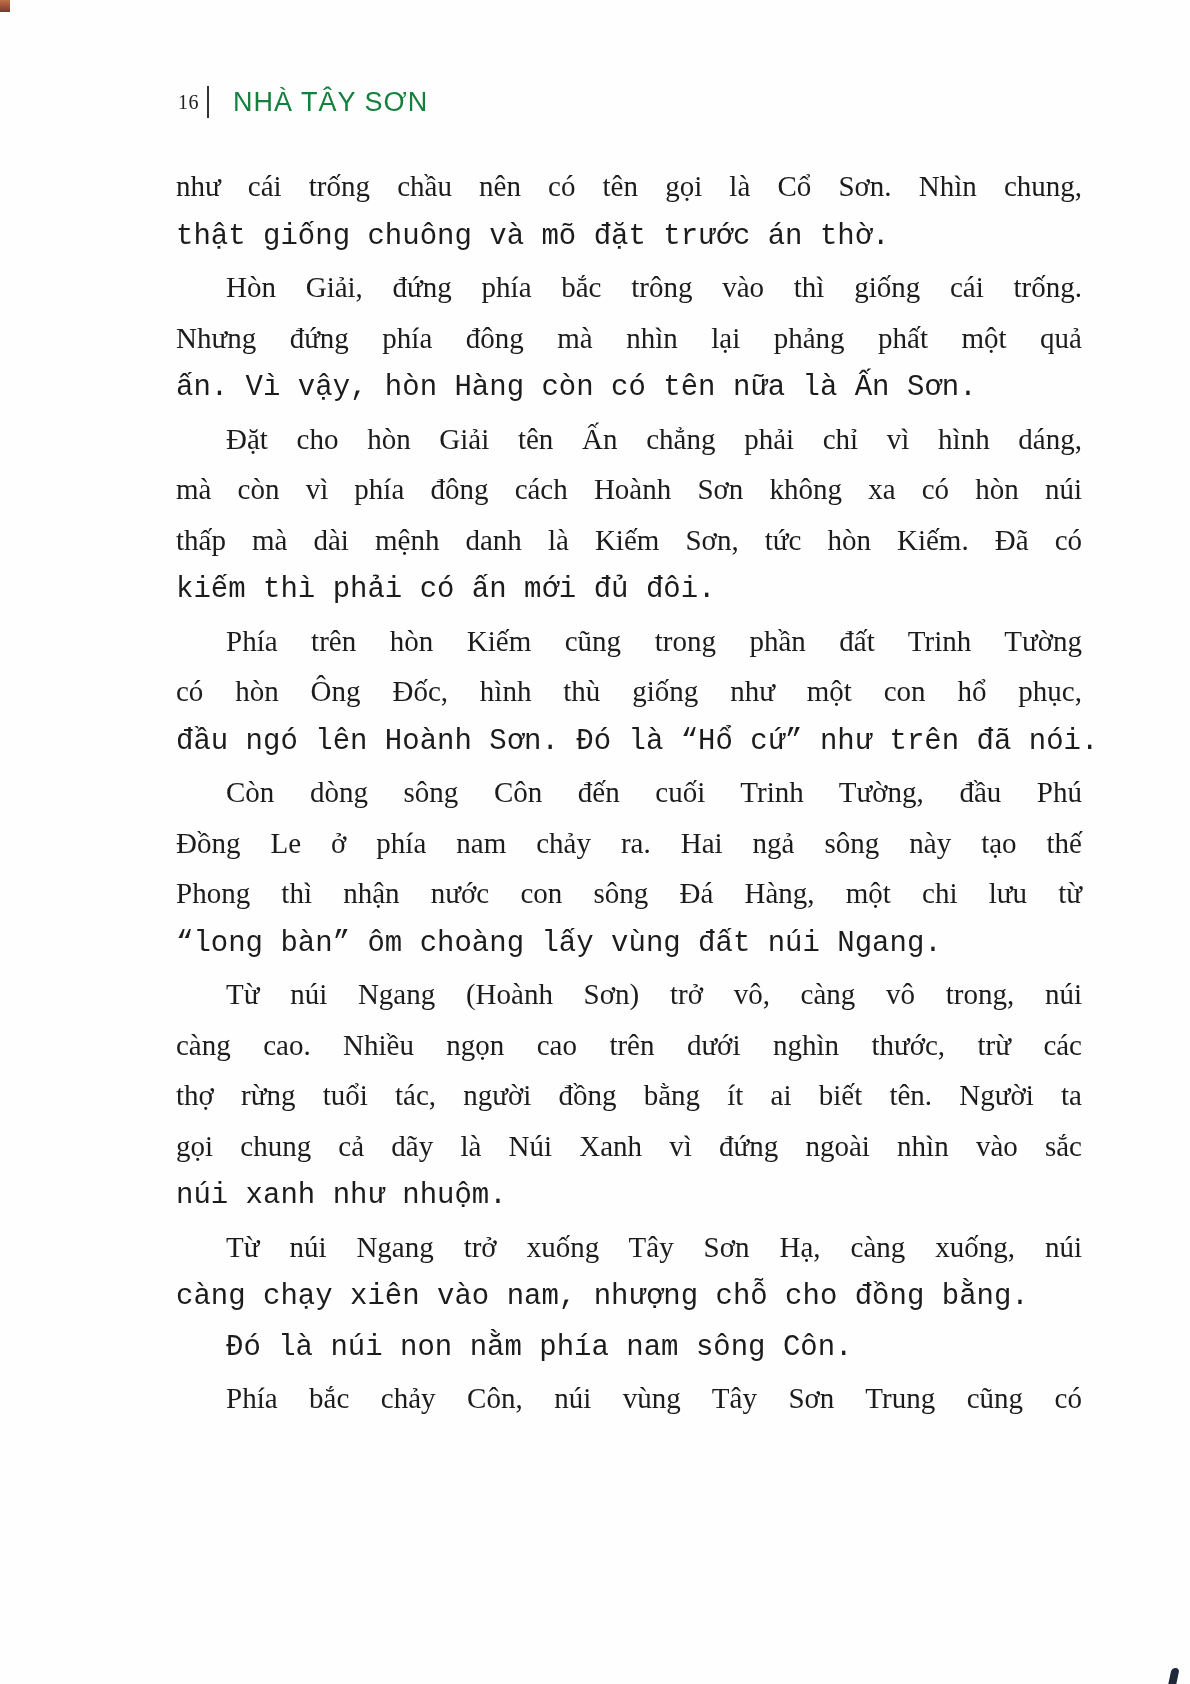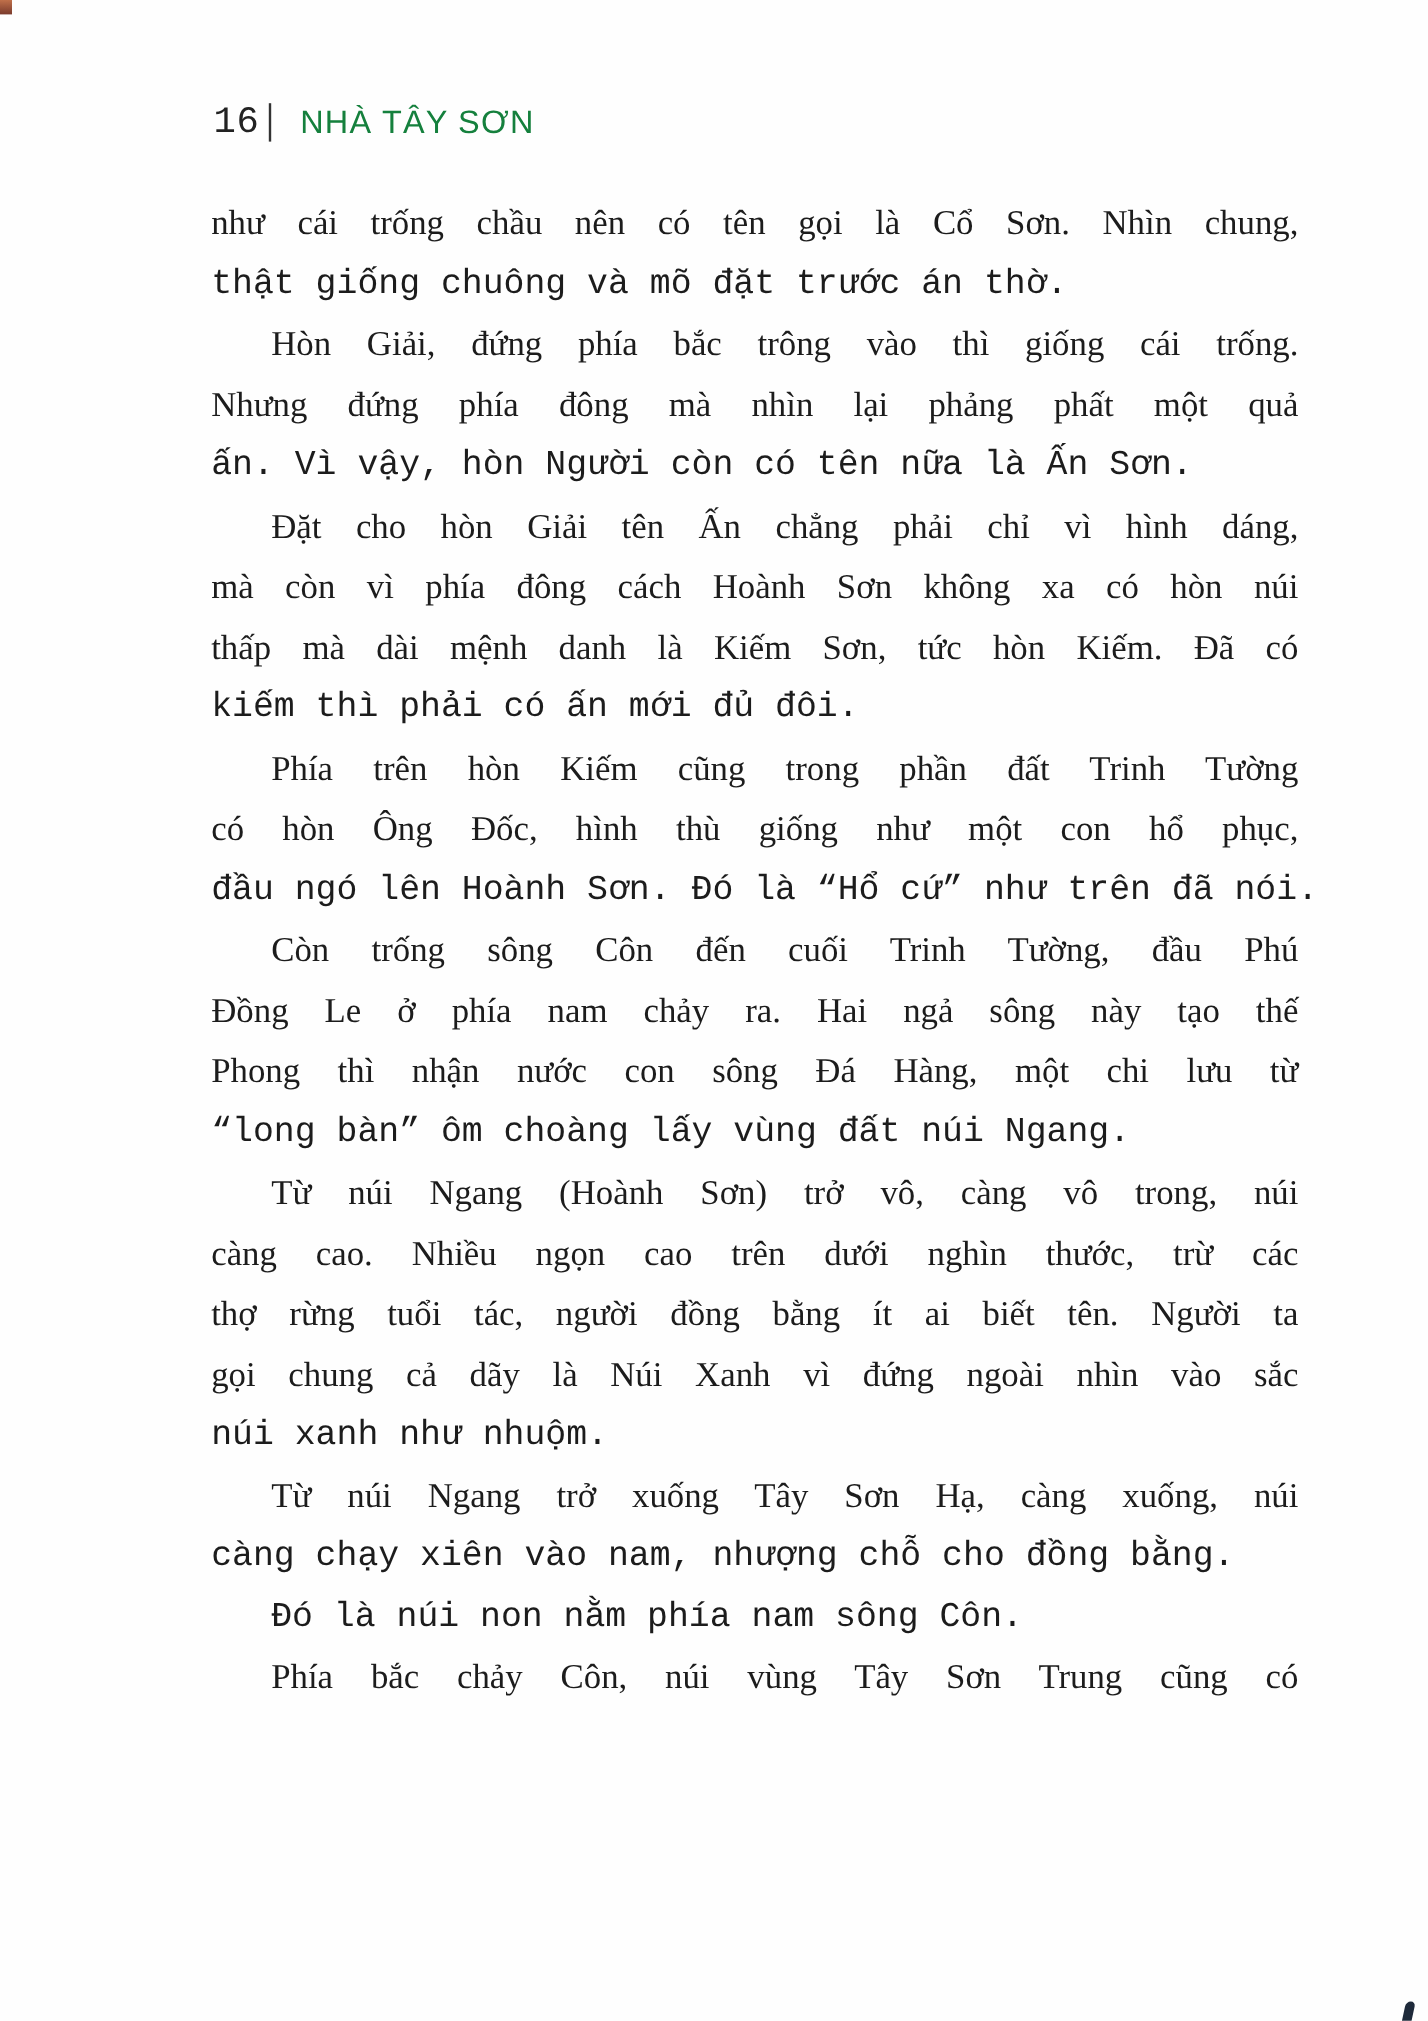--- a/index.html
+++ b/index.html
@@ -37,22 +37,22 @@
     }
     .running-head {
       position: absolute;
       left: 178px;
       top: 82px;
       height: 40px;
       display: flex;
       align-items: center;
     }
     .page-number {
-      font-family: Liberation Mono, monospace;
-      font-size: 31px;
+      font-family: Liberation Serif, serif;
+      font-size: 20px;
       color: #222;
       letter-spacing: 0.5px;
     }
     .head-divider {
       width: 2px;
       height: 32px;
       background: #333;
       margin: 0 24px 0 8px;
     }
     .book-title {
@@ -94,29 +94,29 @@
     <span class="page-number">16</span>
     <span class="head-divider"></span>
     <span class="book-title">NHÀ TÂY SƠN</span>
   </div>
 
   <div class="body-text" id="body-text">
     <span class="line">như cái trống chầu nên có tên gọi là Cổ Sơn. Nhìn chung,</span>
     <span class="line last">thật giống chuông và mõ đặt trước án thờ.</span>
     <span class="line indent">Hòn Giải, đứng phía bắc trông vào thì giống cái trống.</span>
     <span class="line">Nhưng đứng phía đông mà nhìn lại phảng phất một quả</span>
-    <span class="line last">ấn. Vì vậy, hòn Người còn có tên nữa là Ấn Sơn.</span>
+    <span class="line last">ấn. Vì vậy, hòn Hàng còn có tên nữa là Ấn Sơn.</span>
     <span class="line indent">Đặt cho hòn Giải tên Ấn chẳng phải chỉ vì hình dáng,</span>
     <span class="line">mà còn vì phía đông cách Hoành Sơn không xa có hòn núi</span>
     <span class="line">thấp mà dài mệnh danh là Kiếm Sơn, tức hòn Kiếm. Đã có</span>
     <span class="line last">kiếm thì phải có ấn mới đủ đôi.</span>
     <span class="line indent">Phía trên hòn Kiếm cũng trong phần đất Trinh Tường</span>
     <span class="line">có hòn Ông Đốc, hình thù giống như một con hổ phục,</span>
     <span class="line last">đầu ngó lên Hoành Sơn. Đó là “Hổ cứ” như trên đã nói.</span>
-    <span class="line indent">Còn trống sông Côn đến cuối Trinh Tường, đầu Phú</span>
+    <span class="line indent">Còn dòng sông Côn đến cuối Trinh Tường, đầu Phú</span>
     <span class="line">Đồng Le ở phía nam chảy ra. Hai ngả sông này tạo thế</span>
     <span class="line">Phong thì nhận nước con sông Đá Hàng, một chi lưu từ</span>
     <span class="line last">“long bàn” ôm choàng lấy vùng đất núi Ngang.</span>
     <span class="line indent">Từ núi Ngang (Hoành Sơn) trở vô, càng vô trong, núi</span>
     <span class="line">càng cao. Nhiều ngọn cao trên dưới nghìn thước, trừ các</span>
     <span class="line">thợ rừng tuổi tác, người đồng bằng ít ai biết tên. Người ta</span>
     <span class="line">gọi chung cả dãy là Núi Xanh vì đứng ngoài nhìn vào sắc</span>
     <span class="line last">núi xanh như nhuộm.</span>
     <span class="line indent">Từ núi Ngang trở xuống Tây Sơn Hạ, càng xuống, núi</span>
     <span class="line last">càng chạy xiên vào nam, nhượng chỗ cho đồng bằng.</span>

